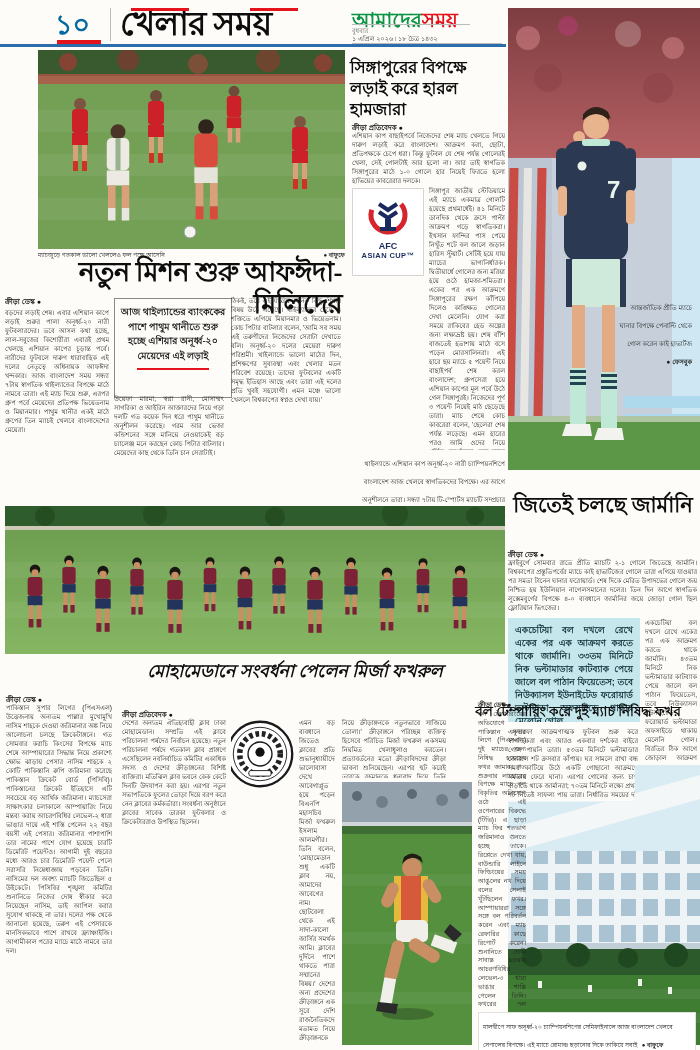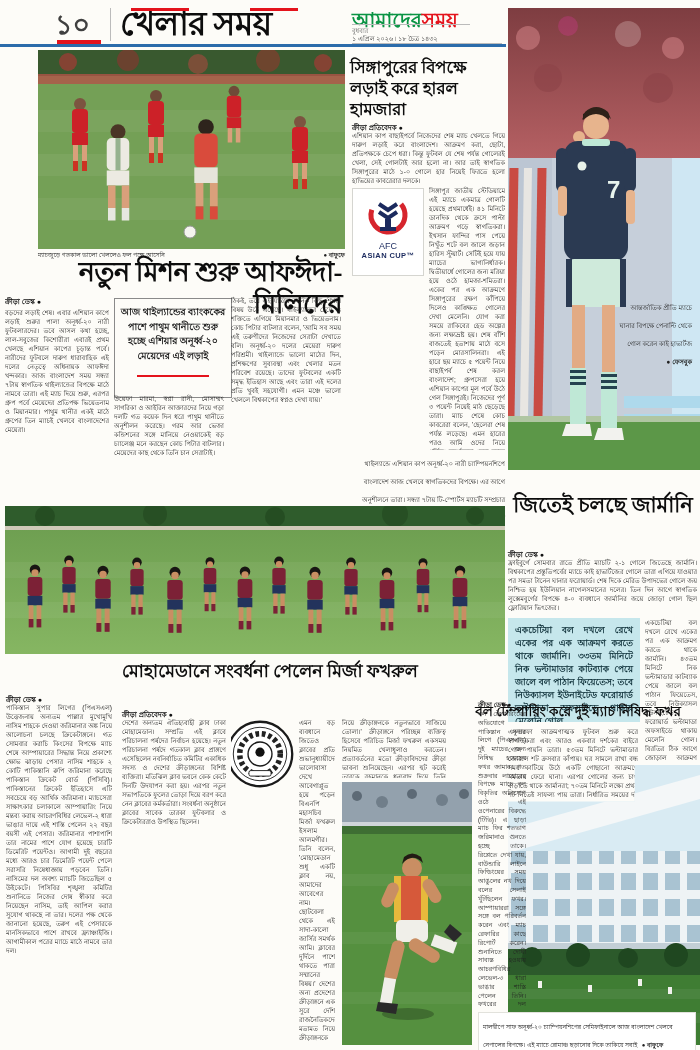--- a/index.html
+++ b/index.html
@@ -9,37 +9,37 @@
   .hl{font-family:"Liberation Serif","DejaVu Serif",serif;font-weight:bold;color:var(--headline);}
   .body-text{font-size:6.5px;line-height:9px;text-align:justify;color:#222;overflow:hidden;}
   .byline{font-size:7px;font-weight:bold;color:#111;}
   .cap{font-size:6px;line-height:8px;color:#222;}
   .credit{font-weight:bold;white-space:nowrap;}
   .rule{background:#bbb;}
   .bluebar{background:var(--accent_blue);}
   .redbar{background:var(--brand_red);}
   .quote-box{border:1px solid #8a8a8a;text-align:center;font-weight:bold;
              font-size:9.5px;line-height:14.5px;font-family:"Liberation Serif","DejaVu Serif",serif;}
-  .quote-box .u{display:inline-block;border-bottom:2px solid var(--brand_red);padding-bottom:12px;}
+  .quote-box .u{display:inline-block;border-bottom:2px solid var(--brand_red);padding-bottom:5px;}
   .teal-box{background:var(--teal);font-weight:bold;font-size:9px;line-height:13px;color:#12343d;
             padding:6px 7px;text-align:justify;overflow:hidden;}
   .afc-box{float:left;width:70px;height:86px;margin:2px 5px 2px 0;background:#fff;border:1px solid #d5d5d0;
            display:flex;flex-direction:column;align-items:center;justify-content:flex-start;}
-  .afc-t1{font-size:9px;font-weight:normal;color:#1b2a5e;line-height:10px;}
+  .afc-t1{font-size:9px;font-weight:bold;color:#1b2a5e;line-height:10px;}
   .afc-t2{font-size:7.5px;font-weight:bold;color:#1b2a5e;line-height:9px;letter-spacing:.4px;}
   .moh-logo{float:left;width:70px;height:70px;margin:1px 4px 1px -6px;}
   .photo{display:block;}
   .white-capbox{background:#ffffff;padding:3px 5px;box-shadow:0 0 0 1px #e2e2dc inset;}
 </style>
 </head>
 <body>
 
 <div class="page">
 
-  <div class="abs hl" style="left:55px;top:4px;font-size:27px;color:#404040;">১০</div>
+  <div class="abs hl" style="left:55px;top:4px;font-size:27px;color:#0369a1;">১০</div>
   <div class="abs redbar" style="left:57px;top:40px;width:44px;height:6px;"></div>
   <div class="abs rule" style="left:110px;top:8px;width:1px;height:33px;"></div>
   <div class="abs hl" style="left:120px;top:-2px;font-size:33px;letter-spacing:-.5px;">খেলার সময়</div>
   <div class="abs redbar" style="left:131px;top:8px;width:58px;height:2.5px;"></div>
   <div class="abs redbar" style="left:250px;top:8px;width:48px;height:2.5px;"></div>
 
   <div class="abs" style="left:352px;top:5px;font-size:20px;font-weight:bold;">
     <span style="color:var(--brand_green);">আমাদের</span><span style="color:var(--brand_red);">সময়</span>
   </div>
   <div class="abs rule" style="left:352px;top:24px;width:118px;height:1px;"></div>
@@ -295,21 +295,21 @@
       <rect x="160" y="222" width="4" height="7" fill="#f2f2ee"></rect>
   </svg>
   <div class="abs white-capbox" style="left:478px;top:1012px;width:208px;z-index:5;">
     <span class="cap">মালদ্বীপে সাফ অনূর্ধ্ব-২০ চ্যাম্পিয়নশিপের সেমিফাইনালে আজ বাংলাদেশ খেলবে নেপালের বিপক্ষে। এই ম্যাচে রোমাঞ্চ ছড়ানোর দিকে তাকিয়ে সবাই</span>
     <span class="cap credit">● বাফুফে</span>
   </div>
 
   <div class="abs byline" style="left:6px;top:694px;">ক্রীড়া ডেস্ক ●</div>
   <div class="abs body-text" style="left:6px;top:703px;width:106px;height:340px;">পাকিস্তান সুপার লিগের (পিএসএল) উত্তেজনায় অন্যতম পাল্লার মুখোমুখি নাসিম শাহকে দেওয়া জরিমানার অঙ্ক নিয়ে আলোচনা চলছে ক্রিকেটাঙ্গনে। গত সোমবার করাচি কিংসের বিপক্ষে ম্যাচ শেষে আম্পায়ারের সিদ্ধান্ত নিয়ে প্রকাশ্যে ক্ষোভ ঝাড়ায় পেসার নাসিম শাহকে ২ কোটি পাকিস্তানি রুপি জরিমানা করেছে পাকিস্তান ক্রিকেট বোর্ড (পিসিবি)। পাকিস্তানের ক্রিকেট ইতিহাসে এটি সবচেয়ে বড় আর্থিক জরিমানা। ম্যাচসেরা সাক্ষাৎকার চলাকালে আম্পায়ারিং নিয়ে মন্তব্য করায় আচরণবিধির লেভেল-২ ধারা ভাঙার দায়ে এই শাস্তি পেলেন ২২ বছর বয়সী এই পেসার। জরিমানার পাশাপাশি তার নামের পাশে যোগ হয়েছে চারটি ডিমেরিট পয়েন্টও। আগামী দুই বছরের মধ্যে আরও চার ডিমেরিট পয়েন্ট পেলে সরাসরি নিষেধাজ্ঞায় পড়বেন তিনি। নাসিমের দল অবশ্য ম্যাচটি জিতেছিল ৫ উইকেটে। পিসিবির শৃঙ্খলা কমিটির শুনানিতে নিজের দোষ স্বীকার করে নিয়েছেন নাসিম, তাই আপিল করার সুযোগ থাকছে না তার। দলের পক্ষ থেকে জানানো হয়েছে, তরুণ এই পেসারকে মানসিকভাবে পাশে রাখবে ফ্র্যাঞ্চাইজি। আগামীকাল পরের ম্যাচে মাঠে নামবে তার দল।</div>
 
-  <div class="abs hl" style="left:122px;top:660px;width:346px;font-size:17.5px;line-height:23px;">মোহামেডানে সংবর্ধনা পেলেন মির্জা ফখরুল</div>
+  <div class="abs hl" style="left:122px;top:660px;width:346px;font-size:17.5px;line-height:23px;text-align:center;font-style:italic;">মোহামেডানে সংবর্ধনা পেলেন মির্জা ফখরুল</div>
   <div class="abs byline" style="left:122px;top:709px;">ক্রীড়া প্রতিবেদক ●</div>
   <div class="abs body-text" style="left:122px;top:718px;width:104px;height:325px;">দেশের অন্যতম ঐতিহ্যবাহী ক্লাব ঢাকা মোহামেডান। সম্প্রতি এই ক্লাবে পরিচালনা পর্ষদের নির্বাচন হয়েছে। নতুন পরিচালনা পর্ষদে গতকাল ক্লাব প্রাঙ্গণে এসেছিলেন নবনির্বাচিত কমিটির একাধিক সদস্য ও দেশের ক্রীড়াঙ্গনের বিশিষ্ট ব্যক্তিরা। মতিঝিল ক্লাব ভবনে কেক কেটে দিনটি উদযাপন করা হয়। এরপর নতুন সভাপতিকে ফুলের তোড়া দিয়ে বরণ করে নেন ক্লাবের কর্মকর্তারা। সংবর্ধনা অনুষ্ঠানে ক্লাবের সাবেক তারকা ফুটবলার ও ক্রিকেটাররাও উপস্থিত ছিলেন।</div>
   <div class="abs" style="left:231px;top:718px;width:104px;height:325px;overflow:hidden;">
     <svg class="moh-logo" viewBox="0 0 76 76">
       <circle cx="38" cy="38" r="35" fill="#fff" stroke="#1a1a1a" stroke-width="2.5"></circle>
       <circle cx="38" cy="38" r="29" fill="none" stroke="#1a1a1a" stroke-width="1"></circle>
       <circle cx="38" cy="38" r="22" fill="none" stroke="#222" stroke-width="6" stroke-dasharray="4 3"></circle>
       <circle cx="38" cy="38" r="13" fill="#fff" stroke="#1a1a1a" stroke-width="1.5"></circle>
       <circle cx="38" cy="36" r="5" fill="#111"></circle>
       <rect x="26" y="56" width="24" height="6" rx="2" fill="#fff" stroke="#1a1a1a"></rect>

